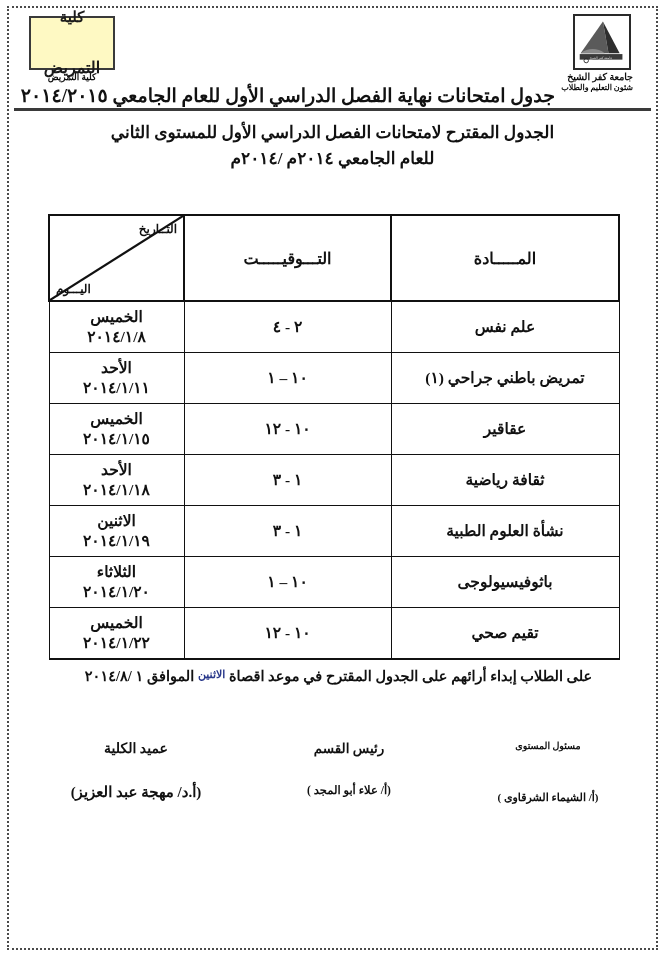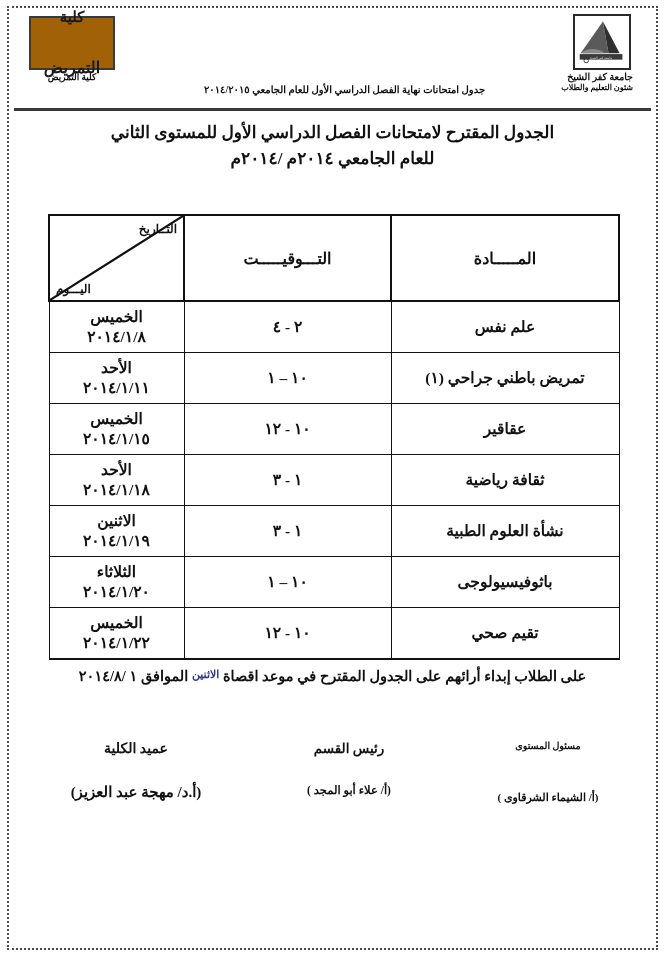--- a/index.html
+++ b/index.html
@@ -79,21 +79,21 @@
     left: 6px;
     top: 4px;
     width: 104px;
     text-align: center;
   }
   .logo-fac {
     width: 86px;
     height: 54px;
     border: 2px solid #3a3a3a;
     box-sizing: border-box;
-    background: #a16207;
+    background: #fef9c3;
     margin: 0 auto;
     display: flex;
     flex-direction: column;
     align-items: center;
     justify-content: center;
     line-height: 1.0;
   }
   .logo-fac .l1 {
     font-size: 15px;
     font-weight: bold;
@@ -112,21 +112,21 @@
     font-weight: bold;
     margin-top: 2px;
   }
 
   .header-subtitle {
     position: absolute;
     right: 96px;
     top: 72px;
     left: 120px;
     text-align: center;
-    font-size: 10px;
+    font-size: 19px;
     font-weight: bold;
     white-space: nowrap;
   }
 
   .header-rule {
     position: absolute;
     left: 14px;
     top: 108px;
     width: 637px;
     height: 3px;
@@ -212,21 +212,21 @@
   }
   td.cell-date .d-day { display: block; }
   td.cell-date .d-date { display: block; }
   td.cell-time { font-size: 15px; letter-spacing: 1px; }
   td.cell-subject { font-size: 15.5px; border-left-width: 2.5px; }
   table.sched tbody tr:last-child td { border-bottom-width: 2.5px; }
 
   
   .note {
     position: absolute;
-    left: 30px;
+    left: 36px;
     top: 668px;
     width: 605px;
     text-align: center;
     font-size: 14.5px;
     font-weight: bold;
     white-space: nowrap;
   }
   .note .ins {
     color: #2b3a8c;
     font-size: 11px;

